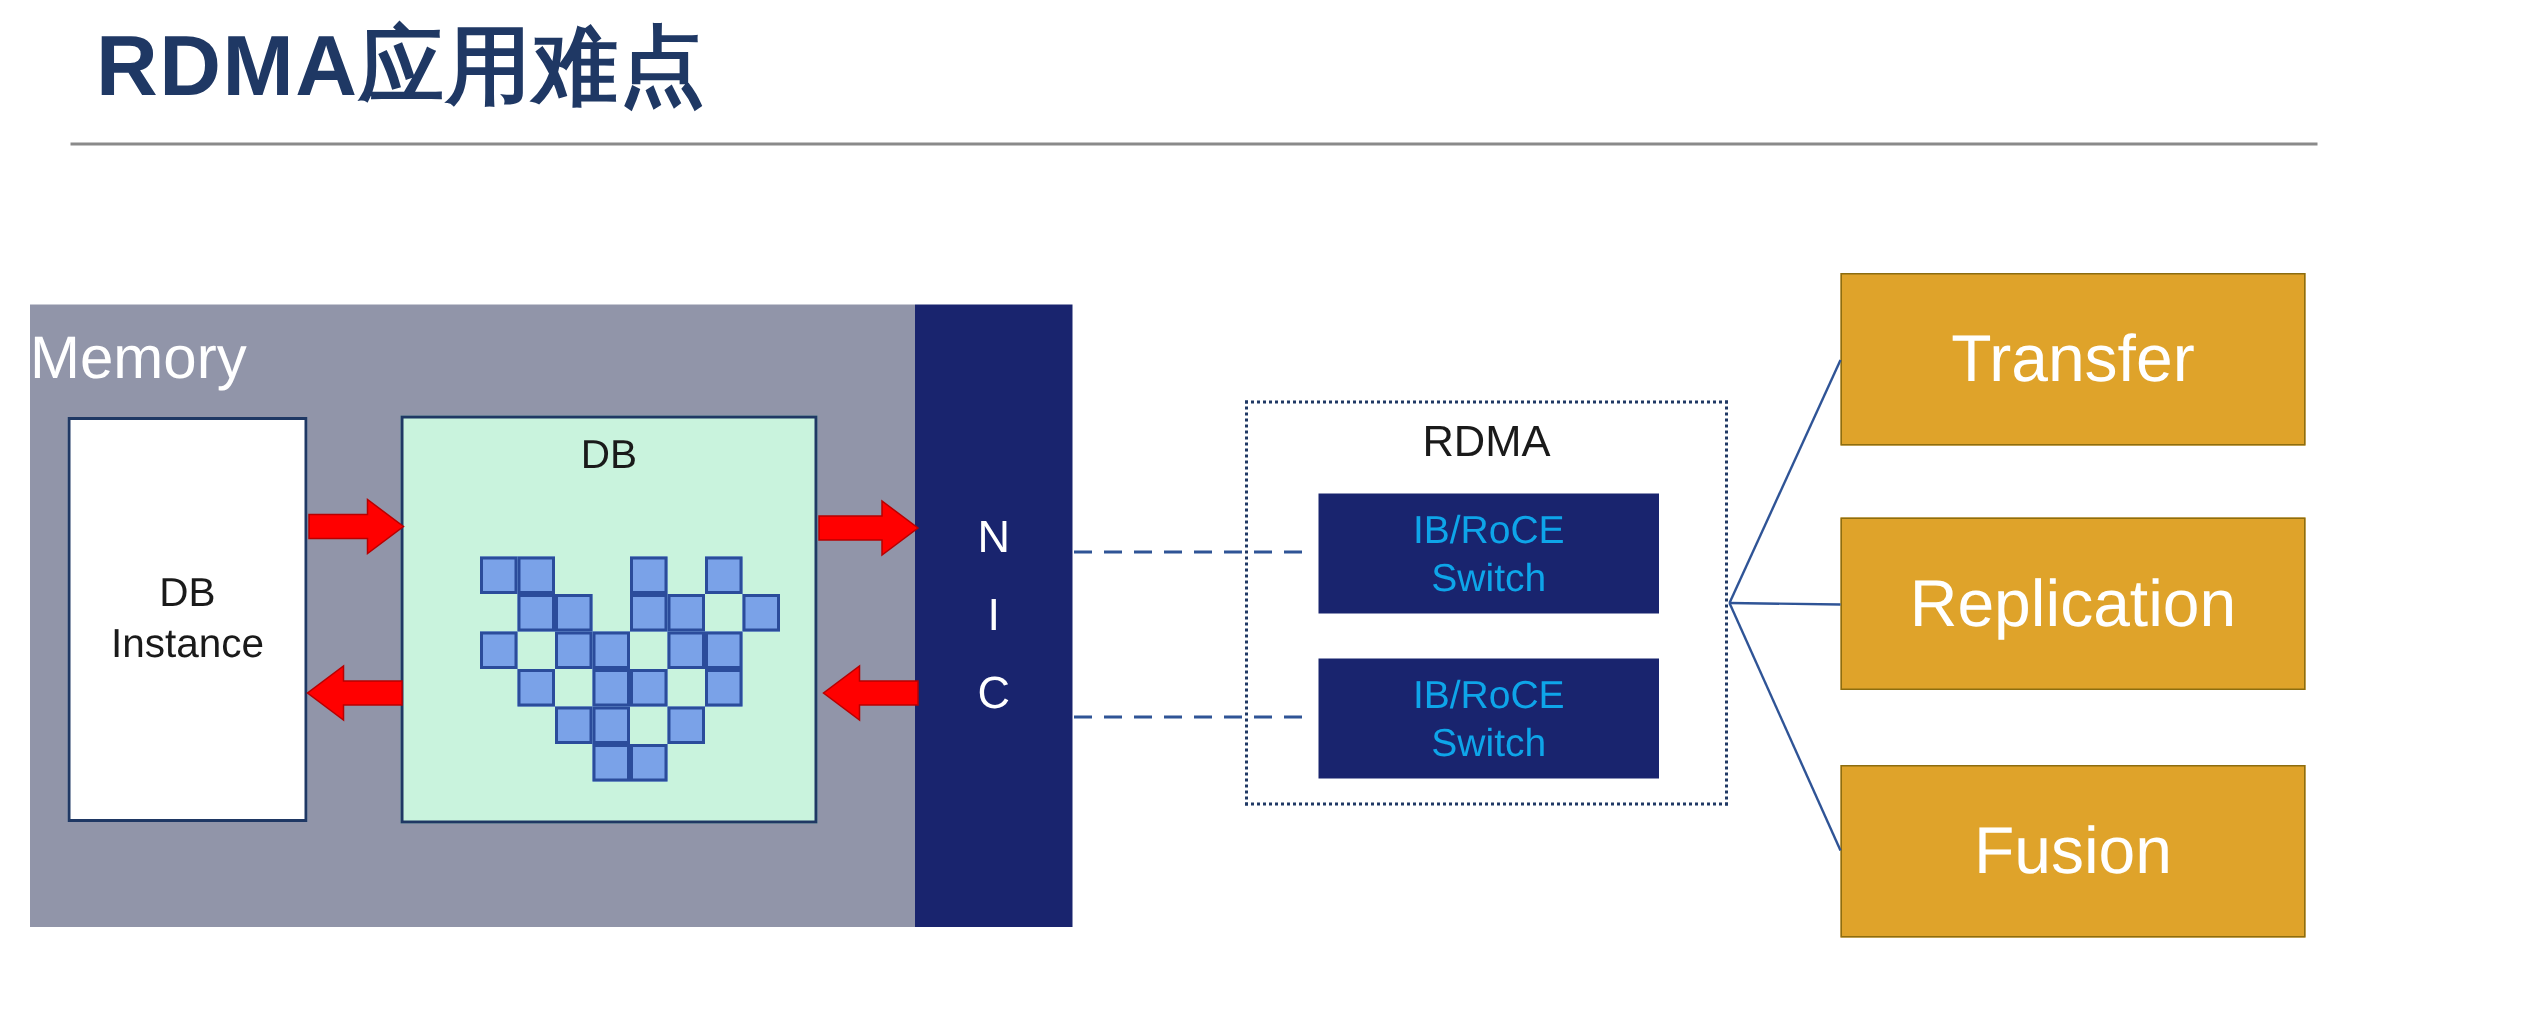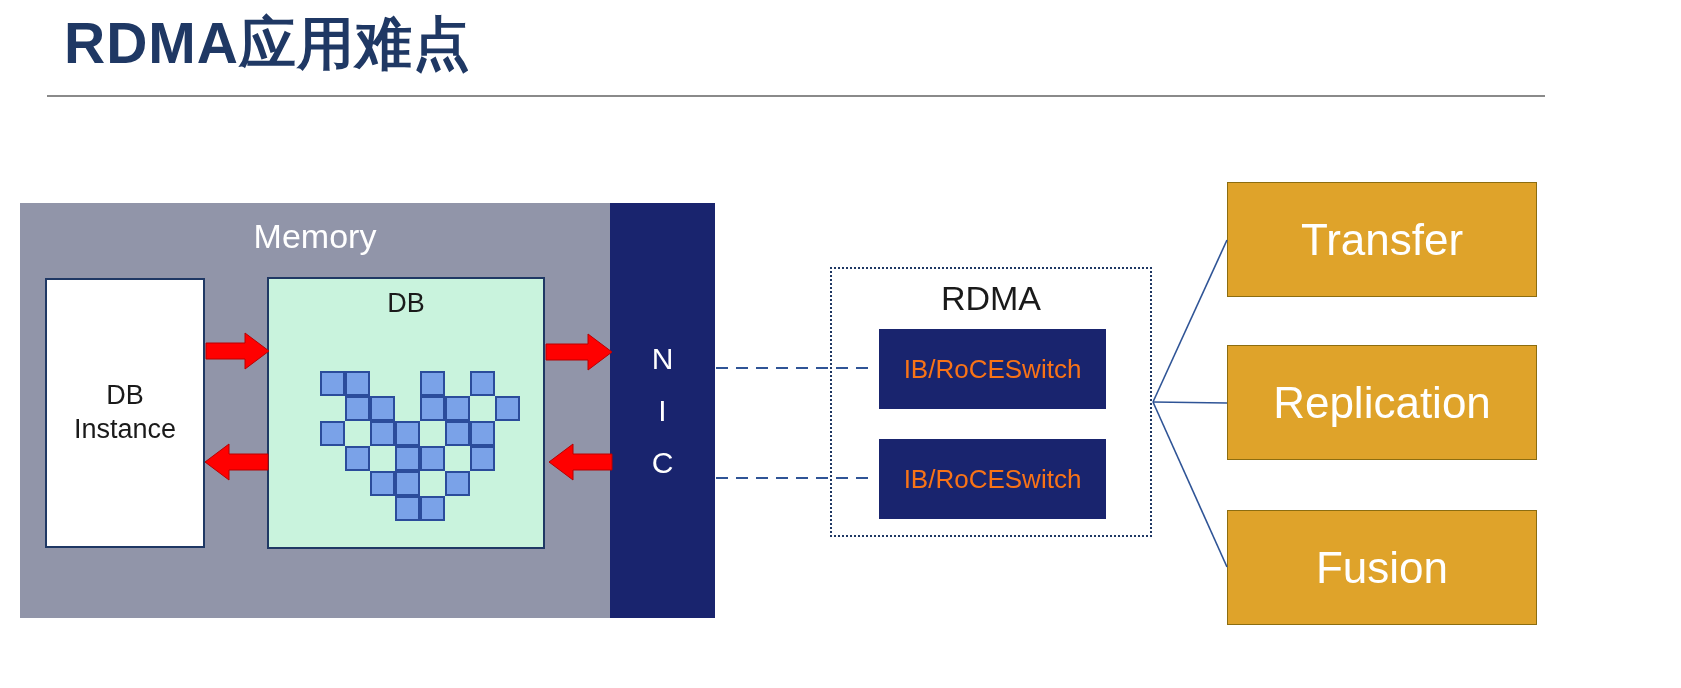--- a/index.html
+++ b/index.html
@@ -22,22 +22,22 @@
     font-family:"Liberation Sans","DejaVu Sans",sans-serif;}
   .canvas{position:relative;width:1465px;height:688px;background:#fff;}
 
   .slide-title{position:absolute;left:64px;top:6px;font-size:57px;font-weight:bold;
     color:var(--title-navy);letter-spacing:1px;}
   .title-rule{position:absolute;left:47px;top:95px;width:1498px;height:2px;
     background:var(--rule-gray);}
 
   .memory-box{position:absolute;left:20px;top:203px;width:590px;height:415px;
     background:var(--memory-gray);}
-  .memory-label{position:absolute;left:0;top:14px;width:100%;text-align:center;
-    color:#ffffff;font-size:34px;}
+  .memory-label{position:absolute;left:0;top:14px;width:100%;
+    color:#ffffff;font-size:40px;}
 
   .db-instance{position:absolute;left:45px;top:278px;width:160px;height:270px;
     background:#ffffff;border:2px solid var(--title-navy);
     display:flex;flex-direction:column;align-items:center;justify-content:center;
     color:var(--ink);font-size:27px;line-height:1.25;}
 
   .db-block{position:absolute;left:267px;top:277px;width:278px;height:272px;
     background:var(--block-green);border:2px solid var(--title-navy);}
   .db-block-title{position:absolute;left:0;top:8px;width:100%;text-align:center;
     color:var(--ink);font-size:27px;line-height:1.25;}
@@ -45,23 +45,23 @@
   .block-square{position:absolute;width:25px;height:25px;background:var(--square-blue);
     border:2px solid var(--square-border);}
 
   .nic-box{position:absolute;left:610px;top:203px;width:105px;height:415px;
     background:var(--dark-navy);display:flex;flex-direction:column;align-items:center;
     justify-content:center;gap:18px;color:#ffffff;font-size:30px;}
 
   .rdma-group{position:absolute;left:830px;top:267px;width:322px;height:270px;
     border:2px dotted var(--title-navy);background:transparent;}
   .rdma-label{position:absolute;left:0;top:10px;width:100%;text-align:center;
-    color:var(--ink);font-size:34px;}
+    color:var(--ink);font-size:29px;}
   .switch-box{position:absolute;left:47px;width:227px;height:80px;background:var(--dark-navy);
-    color:#f97316;font-size:26px;line-height:1.25;display:flex;flex-direction:row;
+    color:#0ea5e9;font-size:26px;line-height:1.25;display:flex;flex-direction:column;
     align-items:center;justify-content:center;text-align:center;}
   .switch-1{top:60px;}
   .switch-2{top:170px;}
 
   .outcome{position:absolute;left:1227px;width:310px;height:115px;background:var(--gold);
     border:1px solid var(--gold-border);display:flex;align-items:center;justify-content:center;
     color:#ffffff;font-size:44px;}
   .outcome-transfer{top:182px;}
   .outcome-replication{top:345px;}
   .outcome-fusion{top:510px;}

